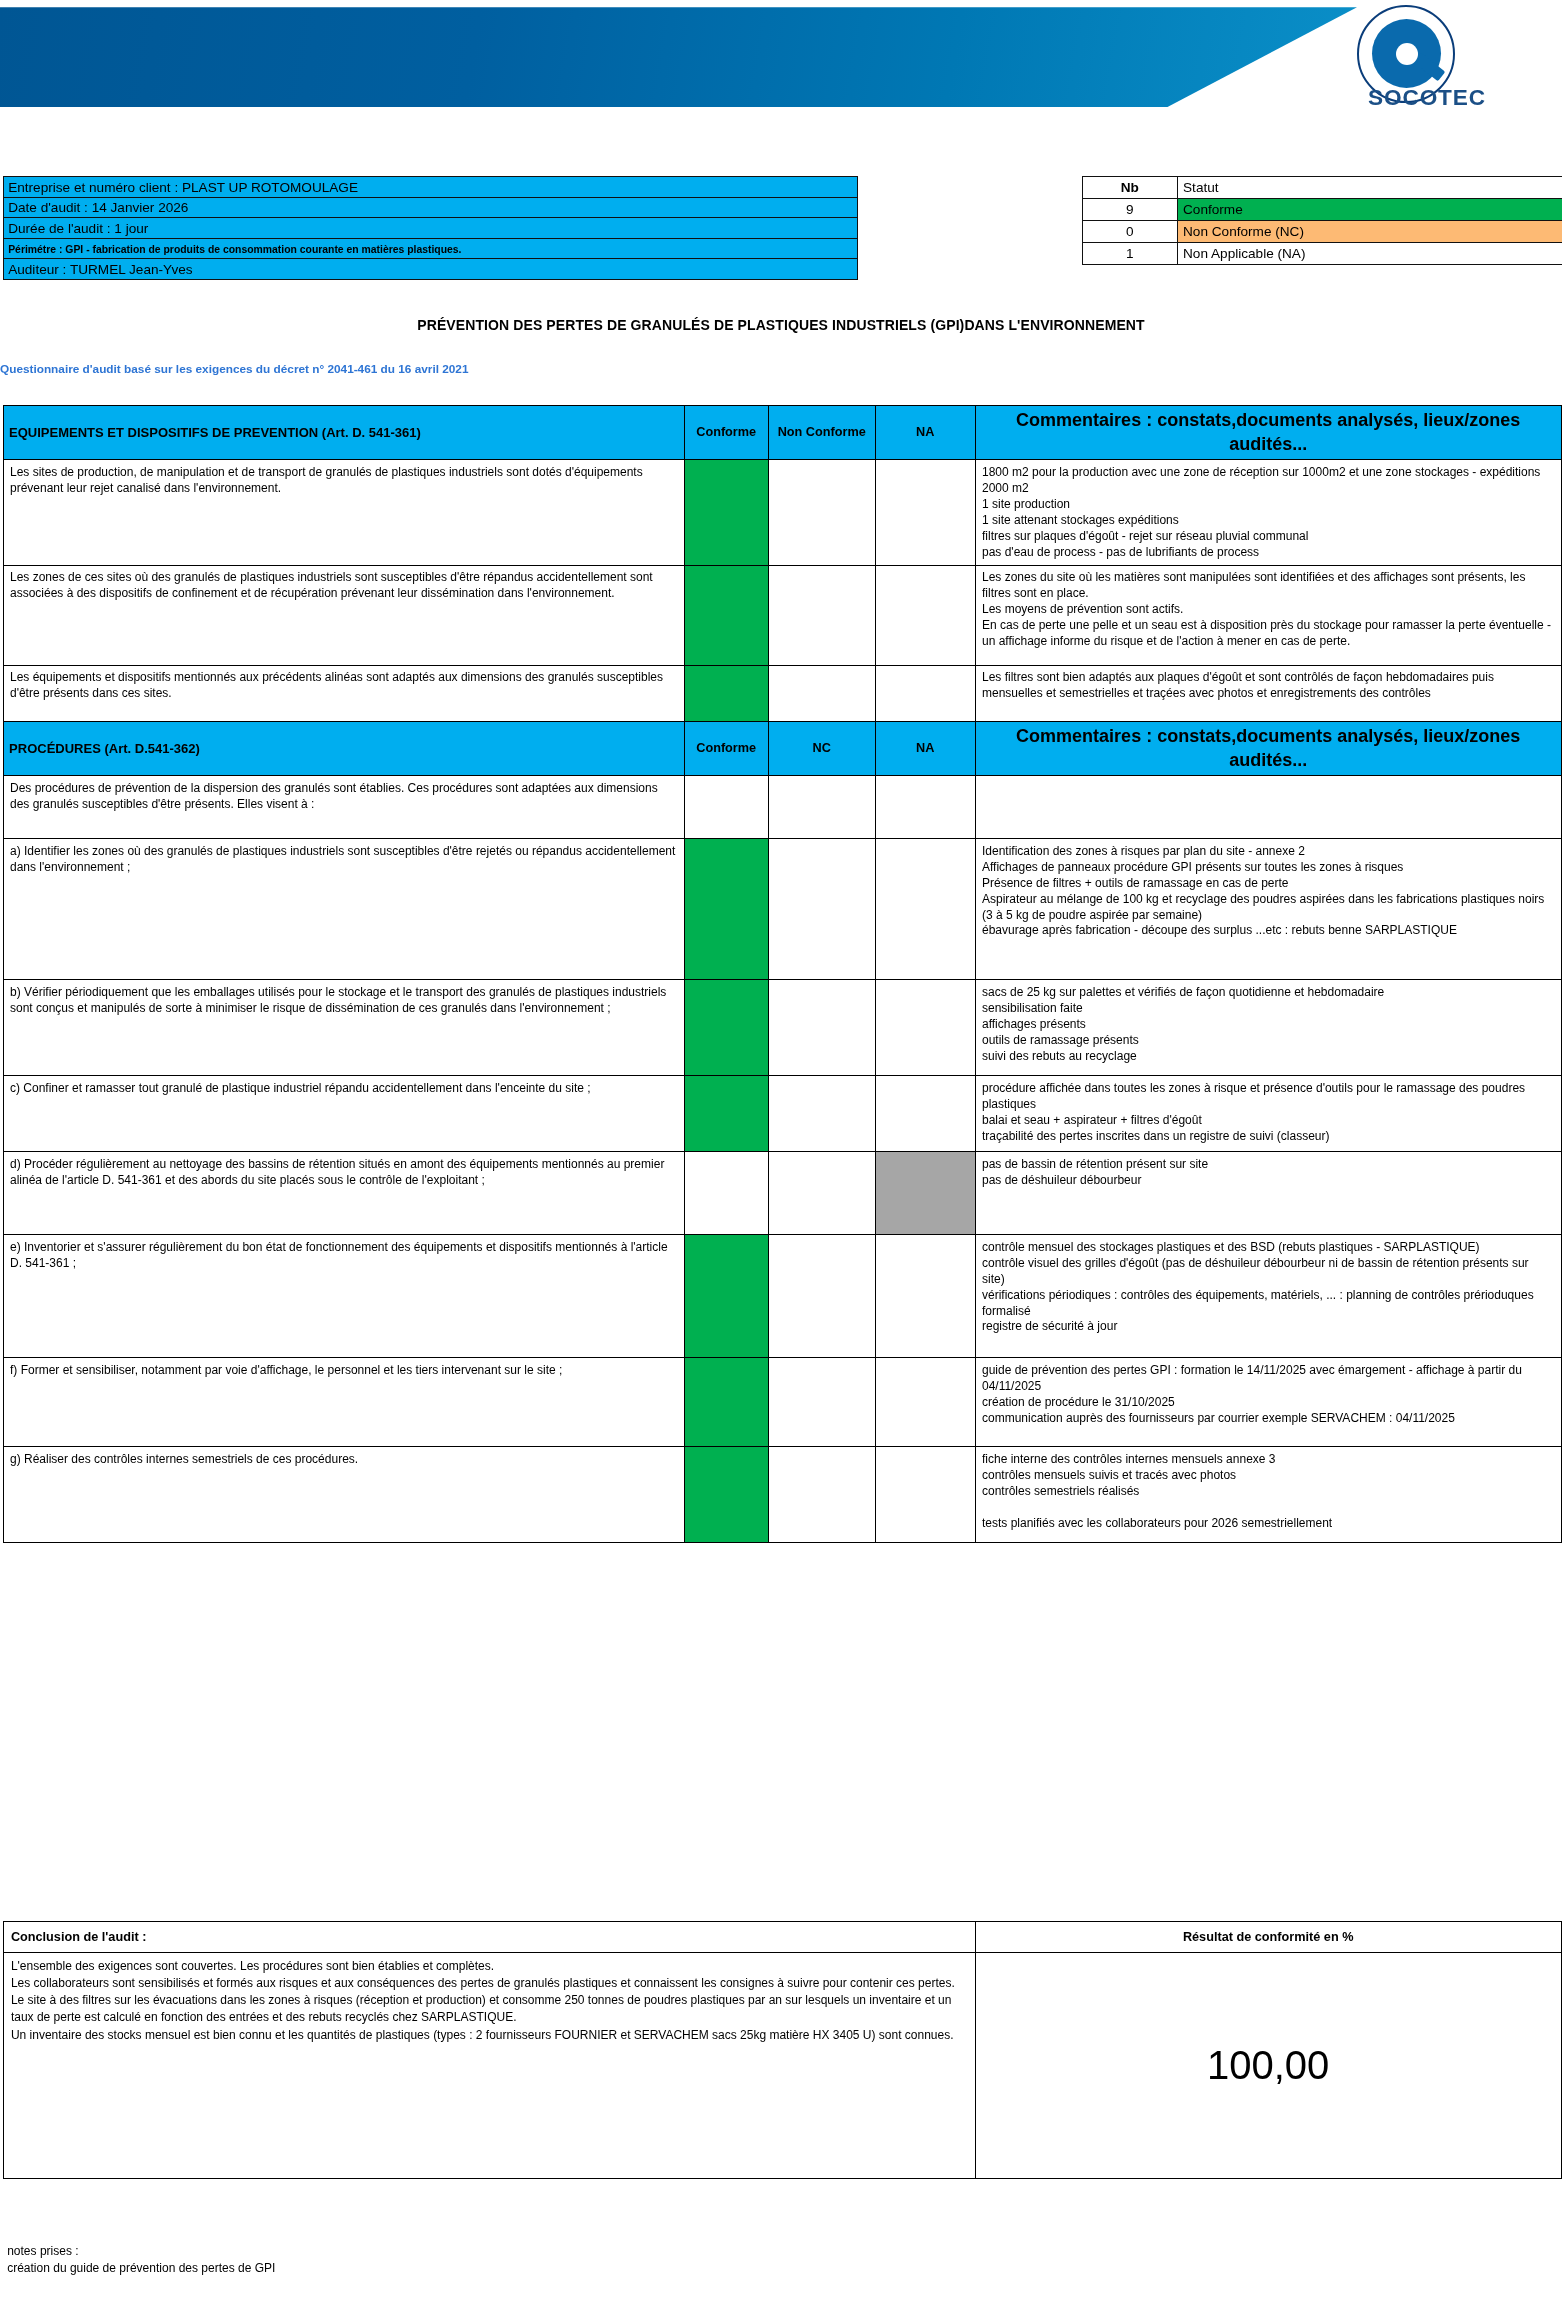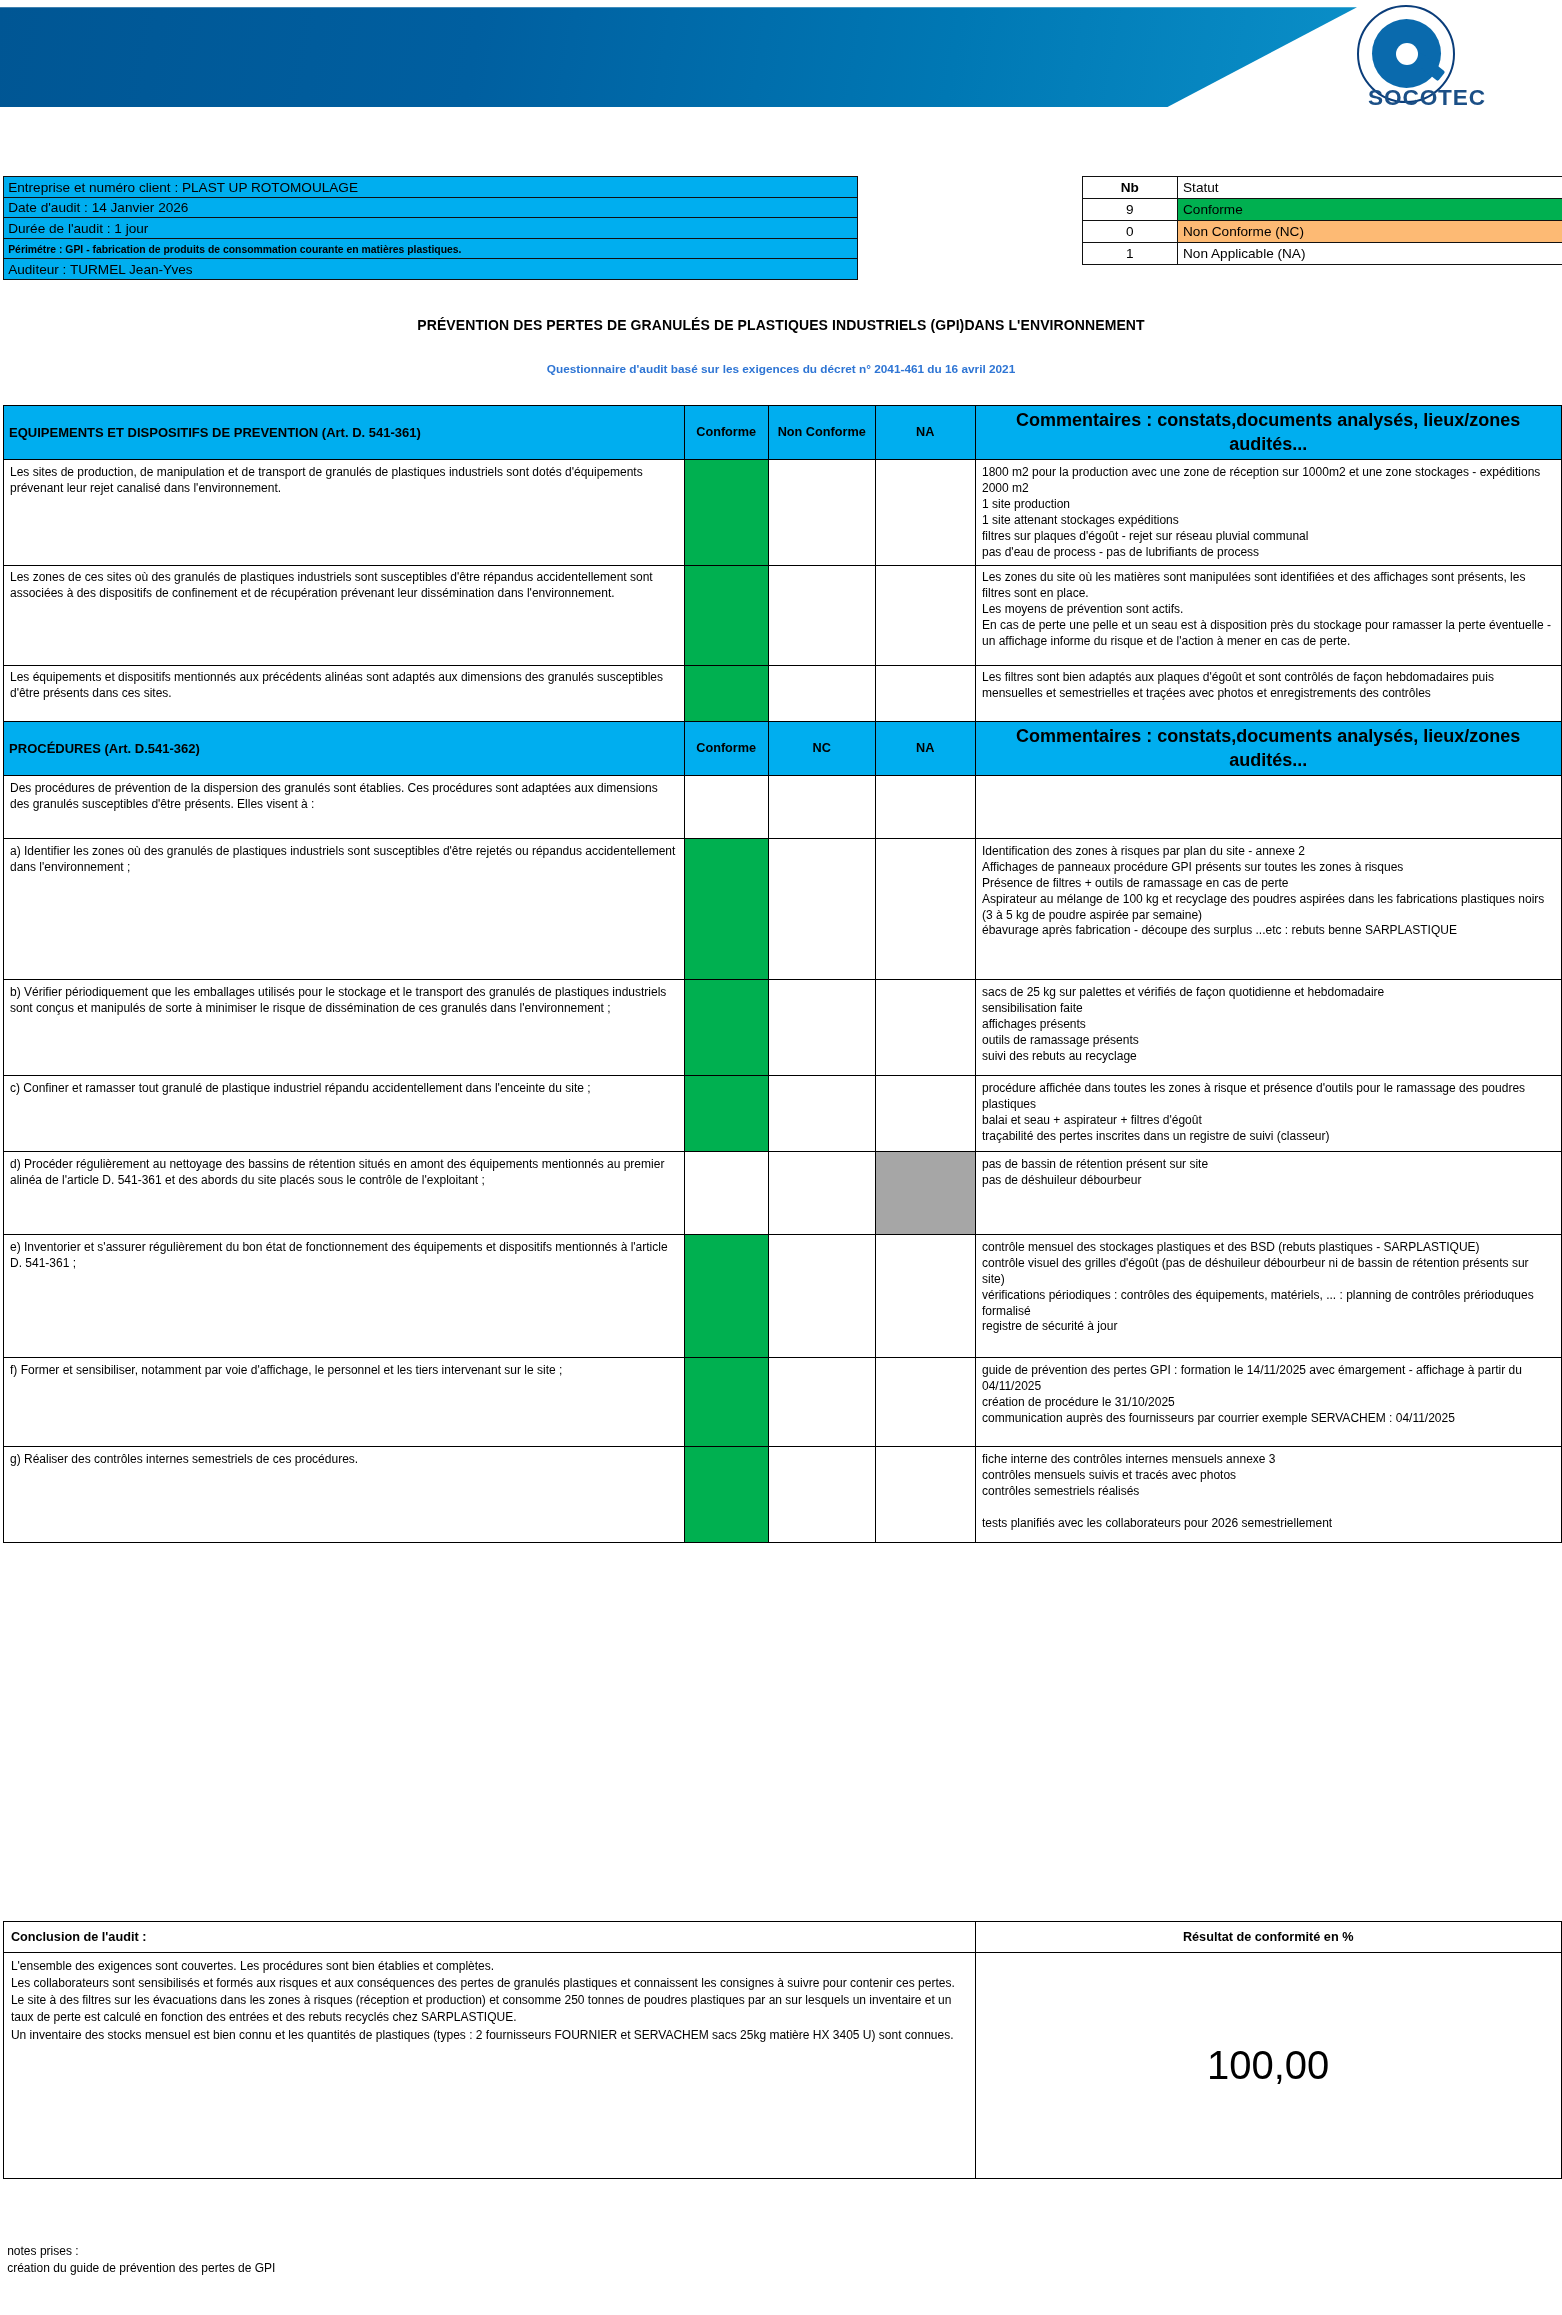--- a/index.html
+++ b/index.html
@@ -77,21 +77,21 @@
   .nb-head { font-weight:bold; }
   .st-conforme { background:#00B050; }
   .st-nc { background:#fdba74; }
 
   
   .doc-title {
     position:absolute; left:0; top:317px; width:1562px; text-align:center;
     font-size:14px; font-weight:bold; letter-spacing:0.1px;
   }
   .doc-sub {
-    position:absolute; left:0; top:362px; width:1562px; text-align:center;
+    position:absolute; left:0; top:362px; width:1562px; 
     font-size:11.8px; font-weight:bold; color:#2E75D4;
   }
 
   
   .grid { position:absolute; left:2.7px; top:405px; width:1558px; border-collapse:collapse; table-layout:fixed; }
   .grid col.c-req { width:681px; }
   .grid col.c-cf  { width:84px; }
   .grid col.c-nc  { width:107px; }
   .grid col.c-na  { width:100px; }
   .grid col.c-com { width:586px; }

